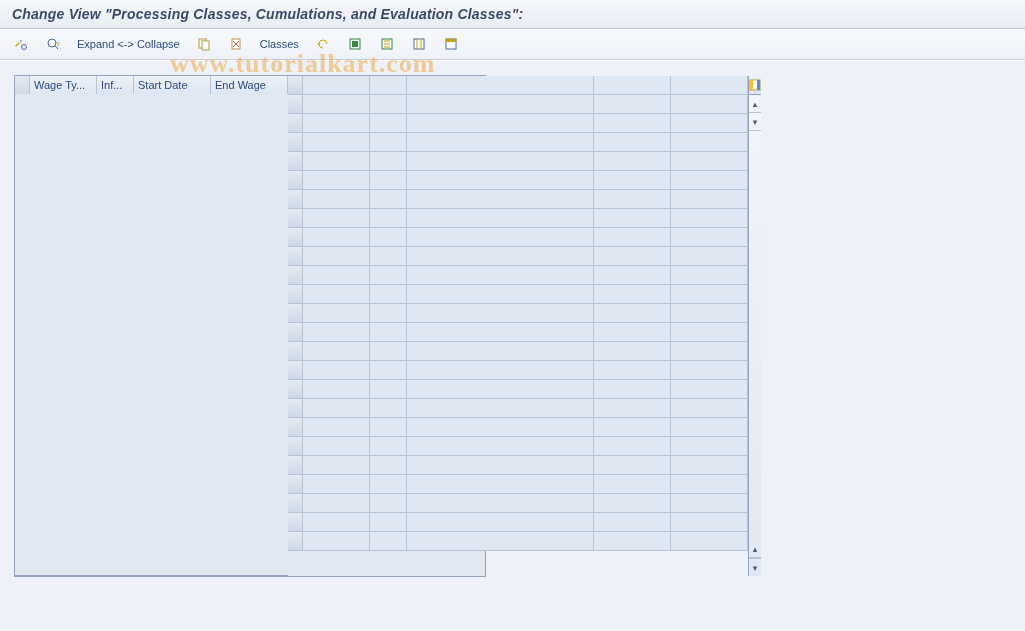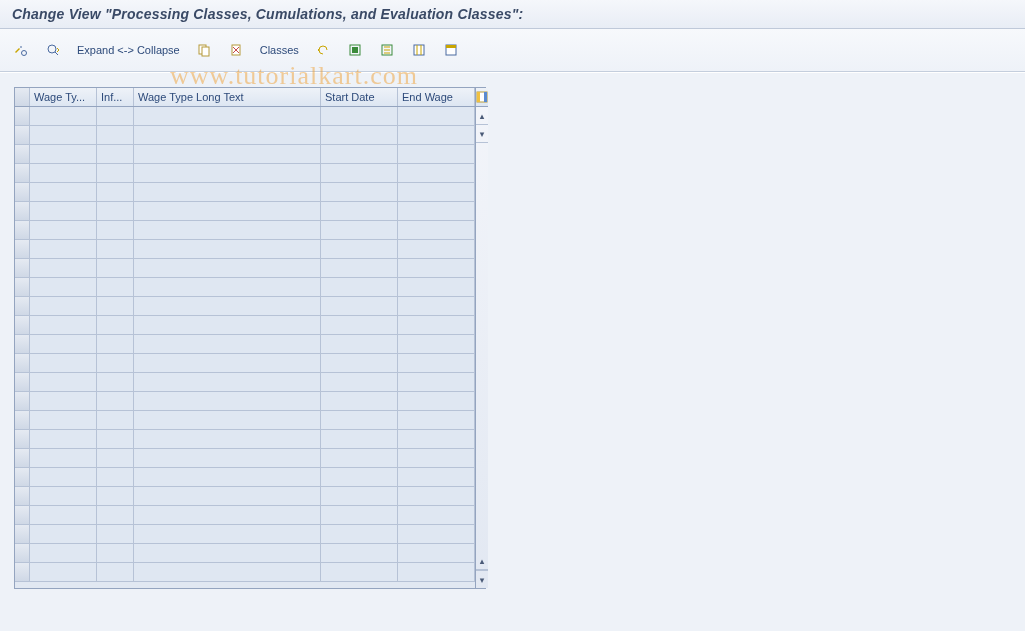--- a/index.html
+++ b/index.html
@@ -1,23 +1,23 @@
 <!DOCTYPE html>
 <html><head>
 <meta charset="utf-8">
 <style>
   html,body{margin:0;padding:0;font-family:Arial,Helvetica,sans-serif;font-size:11px;color:#333;background:#fff;width:1025px;height:631px;overflow:hidden}
   .title-bar{background:linear-gradient(#f5f7fb,#e8edf5);border-bottom:1px solid #bfc9d9;padding:6px 12px;font-style:italic;font-weight:bold;font-size:14px;color:#3a4a66;letter-spacing:.2px}
-  .toolbar{background:linear-gradient(#f7f9fc,#eef2f8);border-bottom:1px solid #c4cedd;height:26px;display:flex;align-items:center;padding:8px 6px;gap:2px}
+  .toolbar{background:linear-gradient(#f7f9fc,#eef2f8);border-bottom:1px solid #c4cedd;height:26px;display:flex;align-items:center;padding:2px 6px;gap:2px}
   .tb-btn{display:inline-flex;align-items:center;justify-content:center;height:20px;min-width:20px;padding:0 4px;border:1px solid transparent;border-radius:2px;cursor:pointer}
   .tb-text{padding:0 6px;color:#2d4a7a}
   .body-area{position:relative;background:#eef2f8;border-top:1px solid #fff;height:calc(631px - 29px - 27px);padding:14px}
-  .watermark{position:absolute;left:170px;top:-12px;font-size:26px;font-weight:normal;font-family:Georgia,serif;color:rgba(240,150,30,.45);pointer-events:none;letter-spacing:1px}
+  .watermark{position:absolute;left:170px;top:-12px;font-size:26px;font-weight:bold;font-family:Georgia,serif;color:rgba(240,150,30,.45);pointer-events:none;letter-spacing:1px}
   .table-wrap{position:relative;width:470px;height:500px;border:1px solid #94a4bf;background:#e1e8f2;display:flex}
-  .grid{flex:1;display:flex;flex-direction:column}
+  .grid{flex:1;display:flex;flex-direction:row}
   .grid-header{display:flex;border-bottom:1px solid #94a4bf}
   .grid-header>div,.grid-row>div{border-right:1px solid #b6c2d6;height:18px;line-height:18px;padding:0 4px;overflow:hidden;white-space:nowrap;text-overflow:ellipsis}
   .grid-header>div{background:linear-gradient(#eef2f8,#dde6f2);font-weight:normal;color:#2d4a7a;cursor:pointer}
   .grid-body{flex:1;overflow:hidden}
   .grid-row{display:flex}
   .grid-row>div{background:#dfe7f2;border-bottom:1px solid #b6c2d6}
   .rowmark{background:linear-gradient(#e5eaf2,#cfd8e6)!important;cursor:pointer}
   .c-sel{width:14px;padding:0!important}
   .c-wt{width:58px}
   .c-inf{width:28px}
@@ -99,21 +99,20 @@
 
 <div class="body-area">
   <div class="watermark">www.tutorialkart.com</div>
 
   <div class="table-wrap">
     <div class="grid">
       <div class="grid-header">
         <div class="c-sel rowmark"></div>
         <div class="c-wt">Wage Ty...</div>
         <div class="c-inf">Inf...</div>
-        <div class="c-long">Wage Type Long Text</div>
         <div class="c-start">Start Date</div>
         <div class="c-end">End Wage</div>
       </div>
       <div class="grid-body" id="grid-body">
           <div class="grid-row">
             <div class="c-sel rowmark"></div>
             <div class="c-wt"></div>
             <div class="c-inf"></div>
             <div class="c-long"></div>
             <div class="c-start"></div>

